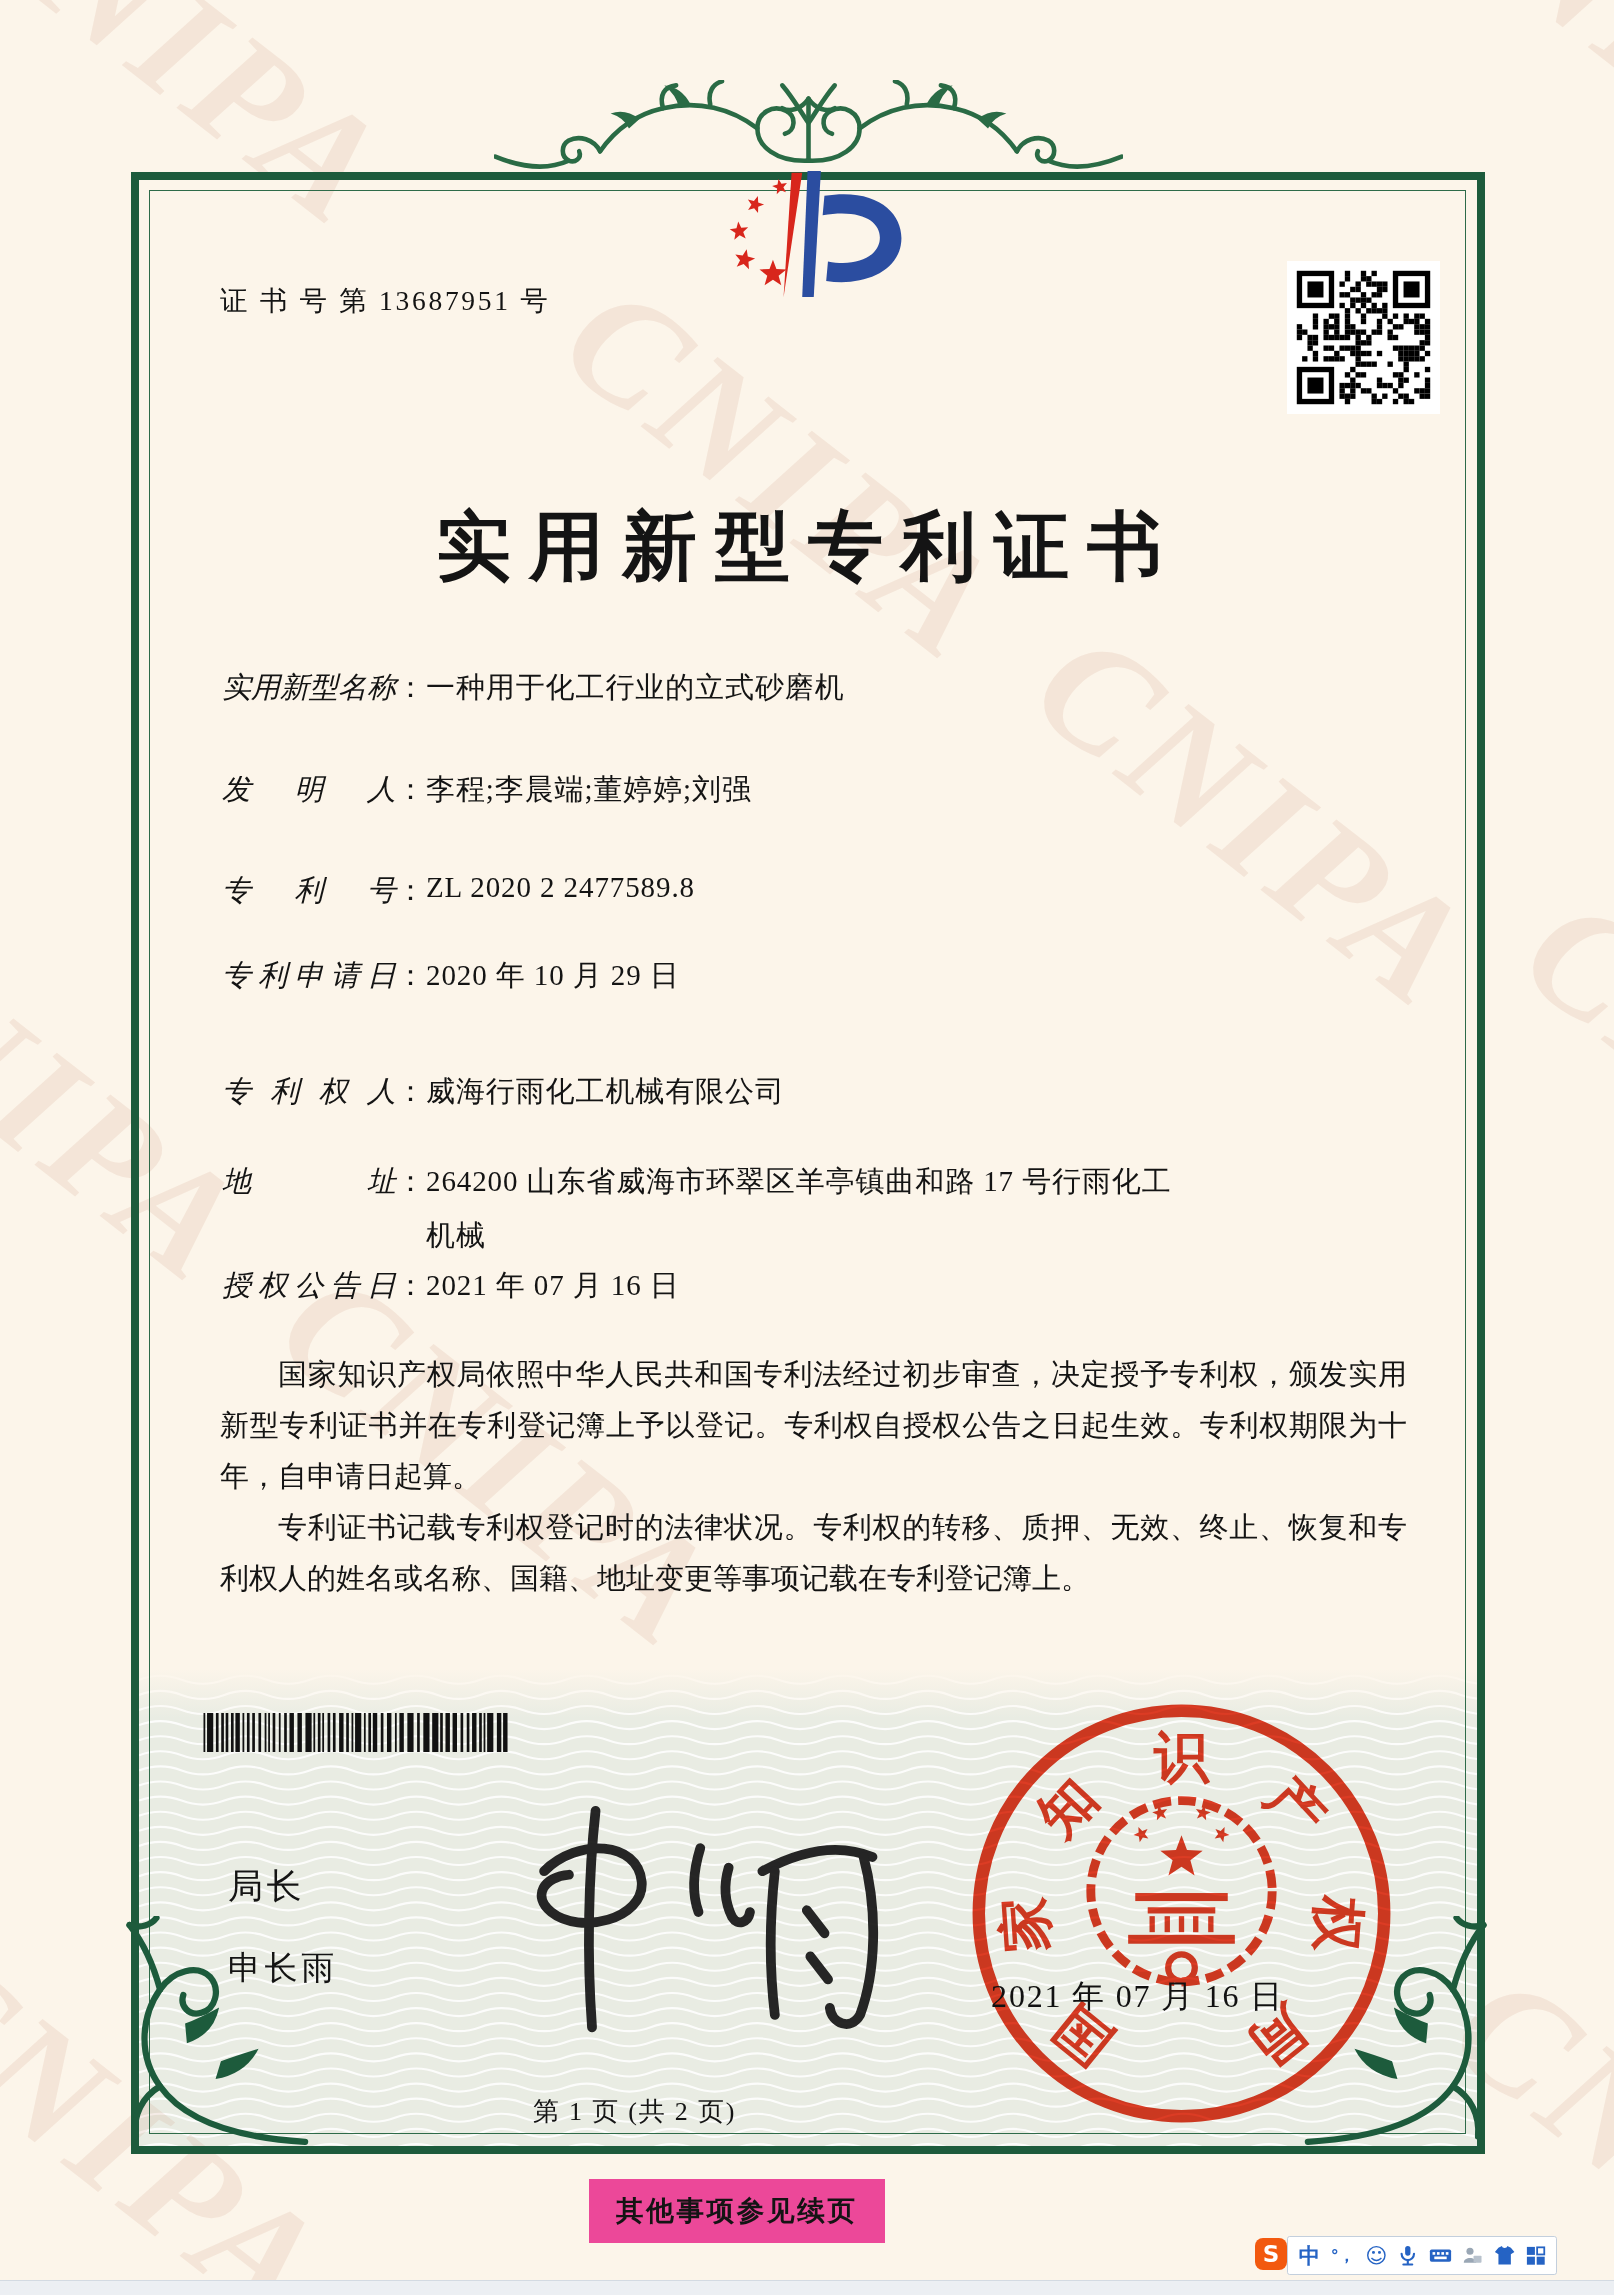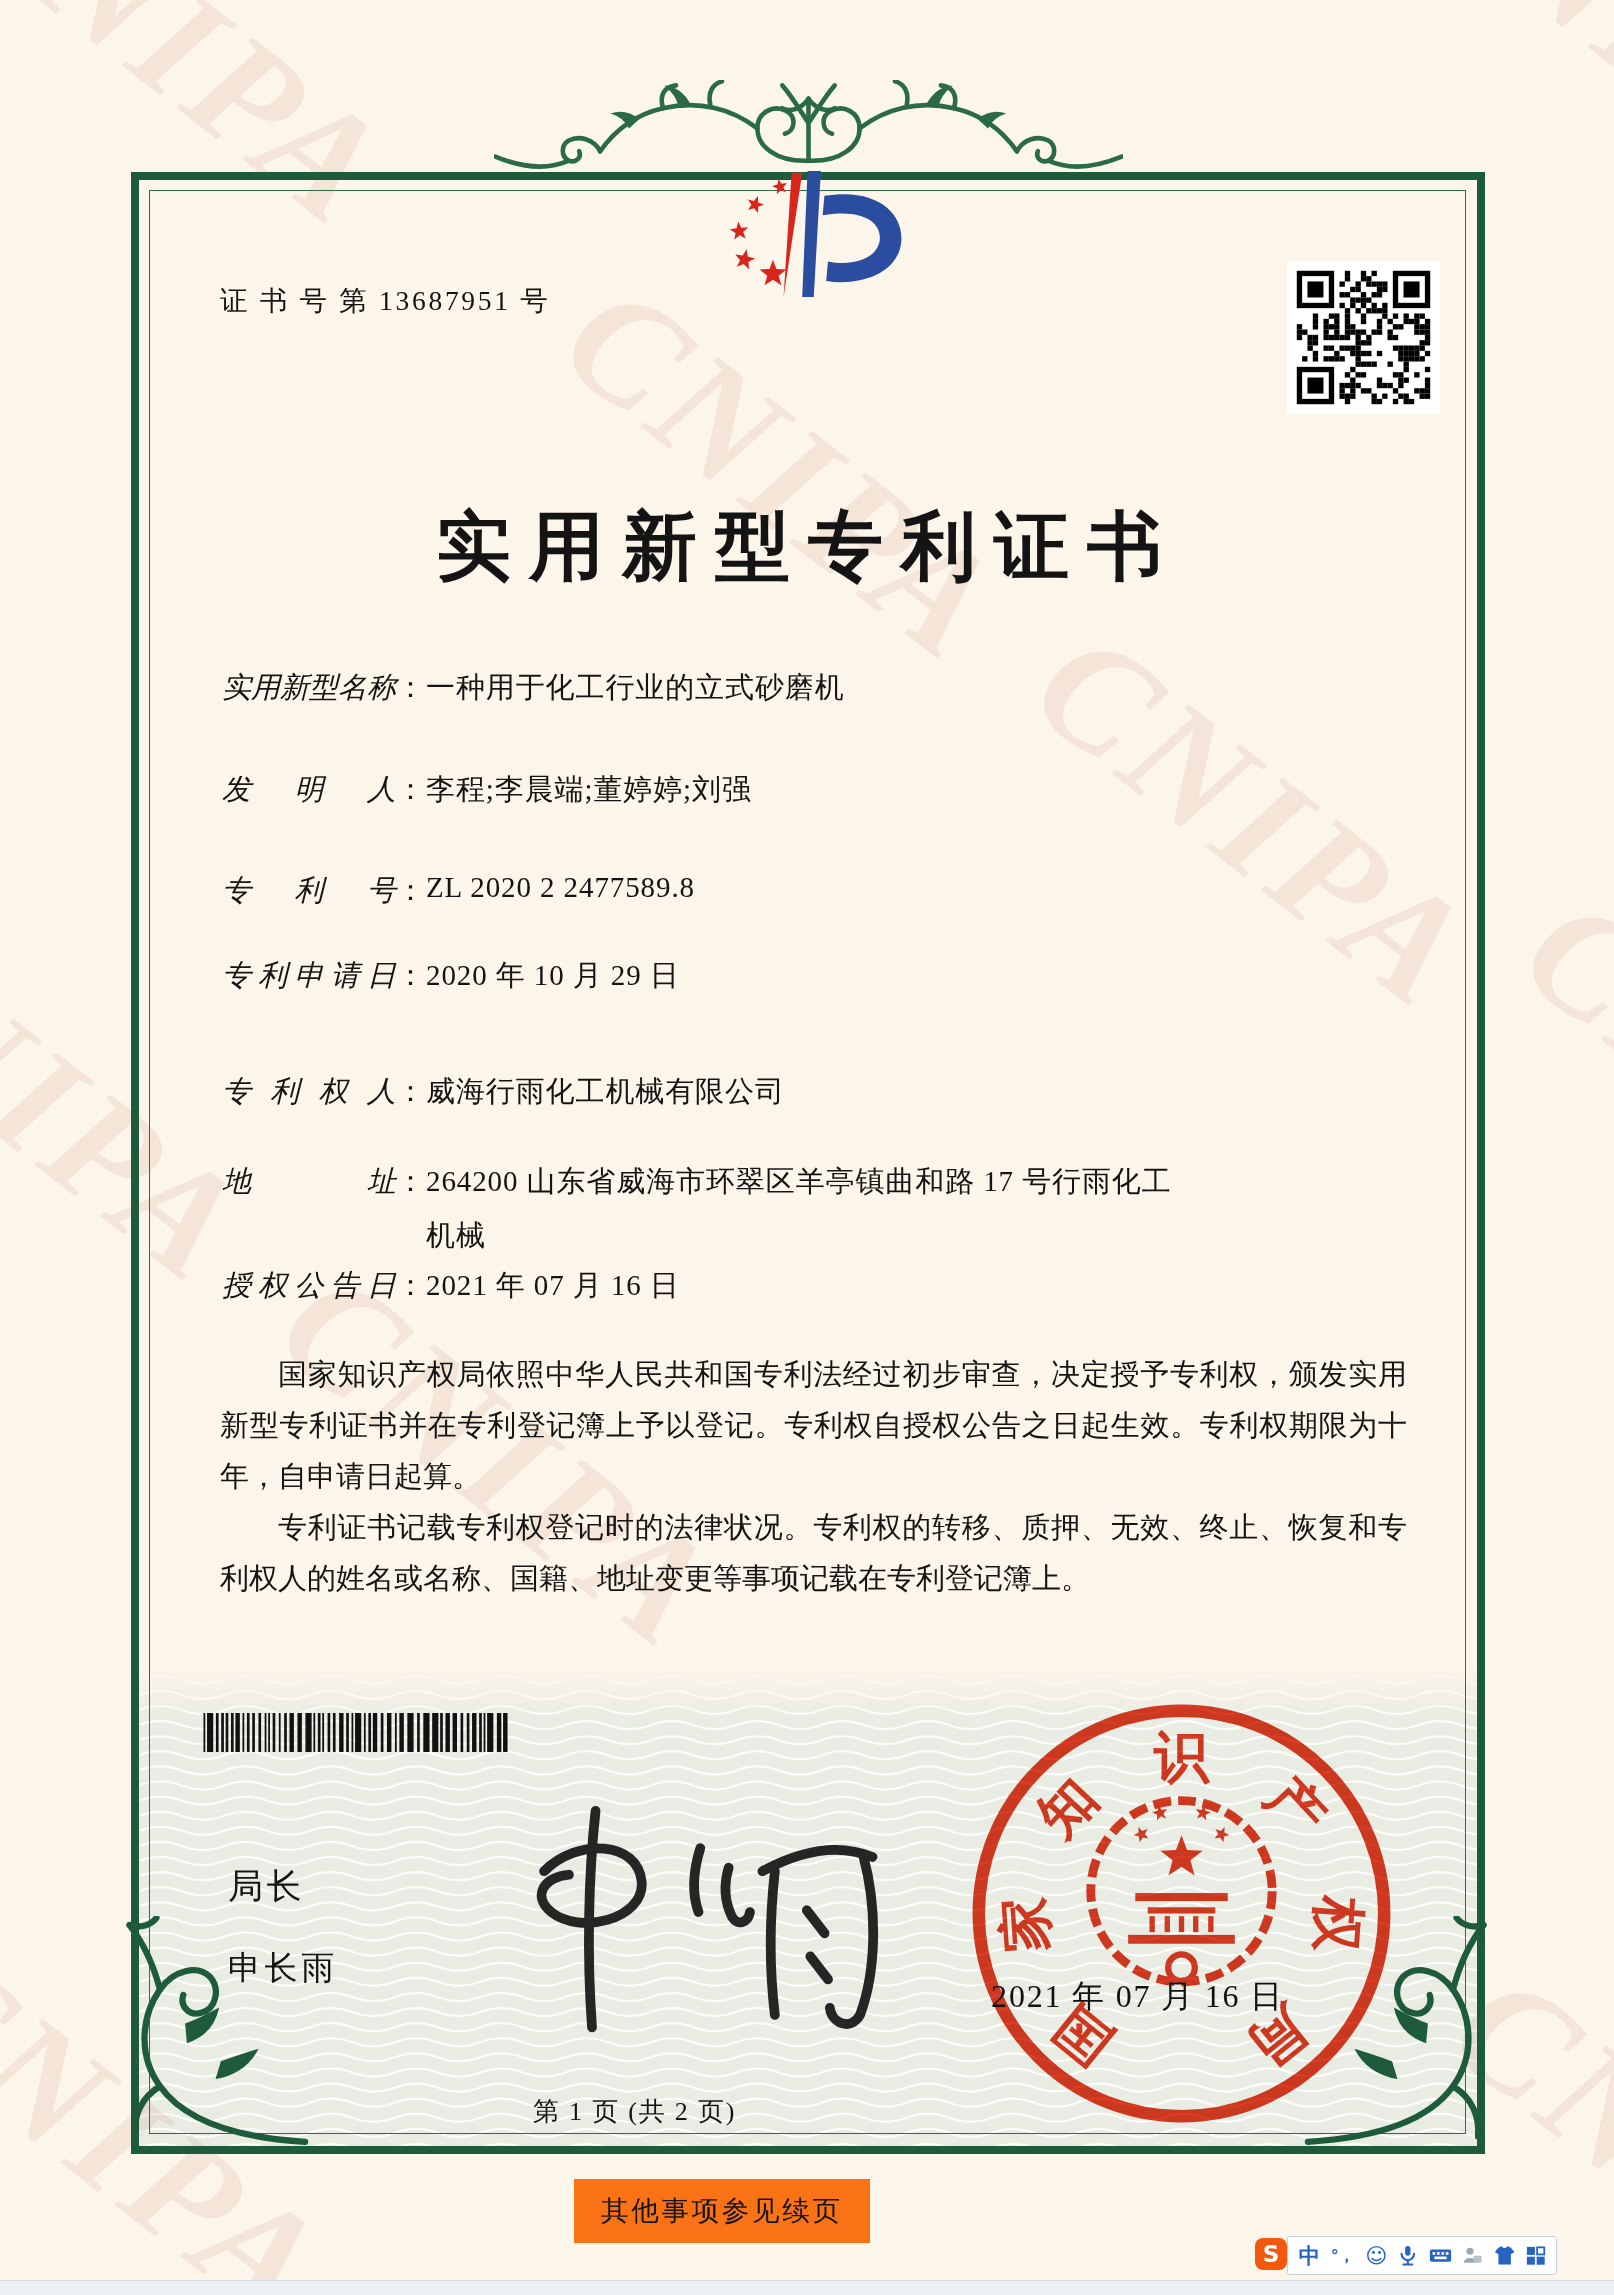--- a/index.html
+++ b/index.html
@@ -49,21 +49,21 @@
     background:linear-gradient(#fcf5ea,rgba(252,245,234,0));}
   
   .director-label{left:228px;top:1863px;font-size:35px;letter-spacing:3.6px;z-index:5;}
   .director-name{left:228px;top:1946px;font-size:33px;letter-spacing:3.6px;z-index:5;}
   
   #seal{left:953px;top:1685px;width:457px;height:457px;z-index:6;mix-blend-mode:multiply;opacity:.94;}
   .seal-date{left:933px;top:1975px;width:409px;text-align:center;z-index:7;
     font-size:32px;letter-spacing:1.8px;color:#111;}
   
   .page-info{left:533px;top:2094px;width:373px;font-size:26px;letter-spacing:1.8px;z-index:4;}
-  .cont-note{left:574px;top:2179px;background:#f97316;padding:14.2px 27px;font-size:27.5px;letter-spacing:2.7px;z-index:4;}
+  .cont-note{left:589px;top:2179px;background:#ec4899;padding:14.2px 27px;font-size:27.5px;letter-spacing:2.7px;z-index:4;font-weight:bold;}
   .bottom-strip{left:0;bottom:0;width:1615px;height:14.2px;background:#eceff3;border-top:0.9px solid #d3dae2;z-index:8;}
   
   #qr-box{left:1287px;top:261px;width:153px;height:153px;background:#fff;z-index:4;}
   
   #logo{left:684px;top:162px;width:240px;height:142px;z-index:4;}
   
   .ime-bar{
     left:1287px;top:2236px;height:39px;z-index:9;display:flex;align-items:center;gap:10.7px;
     background:#fff;border:0.9px solid #c3cfdd;border-radius:2.7px;padding:1.8px 10.7px;box-sizing:border-box;
   }

